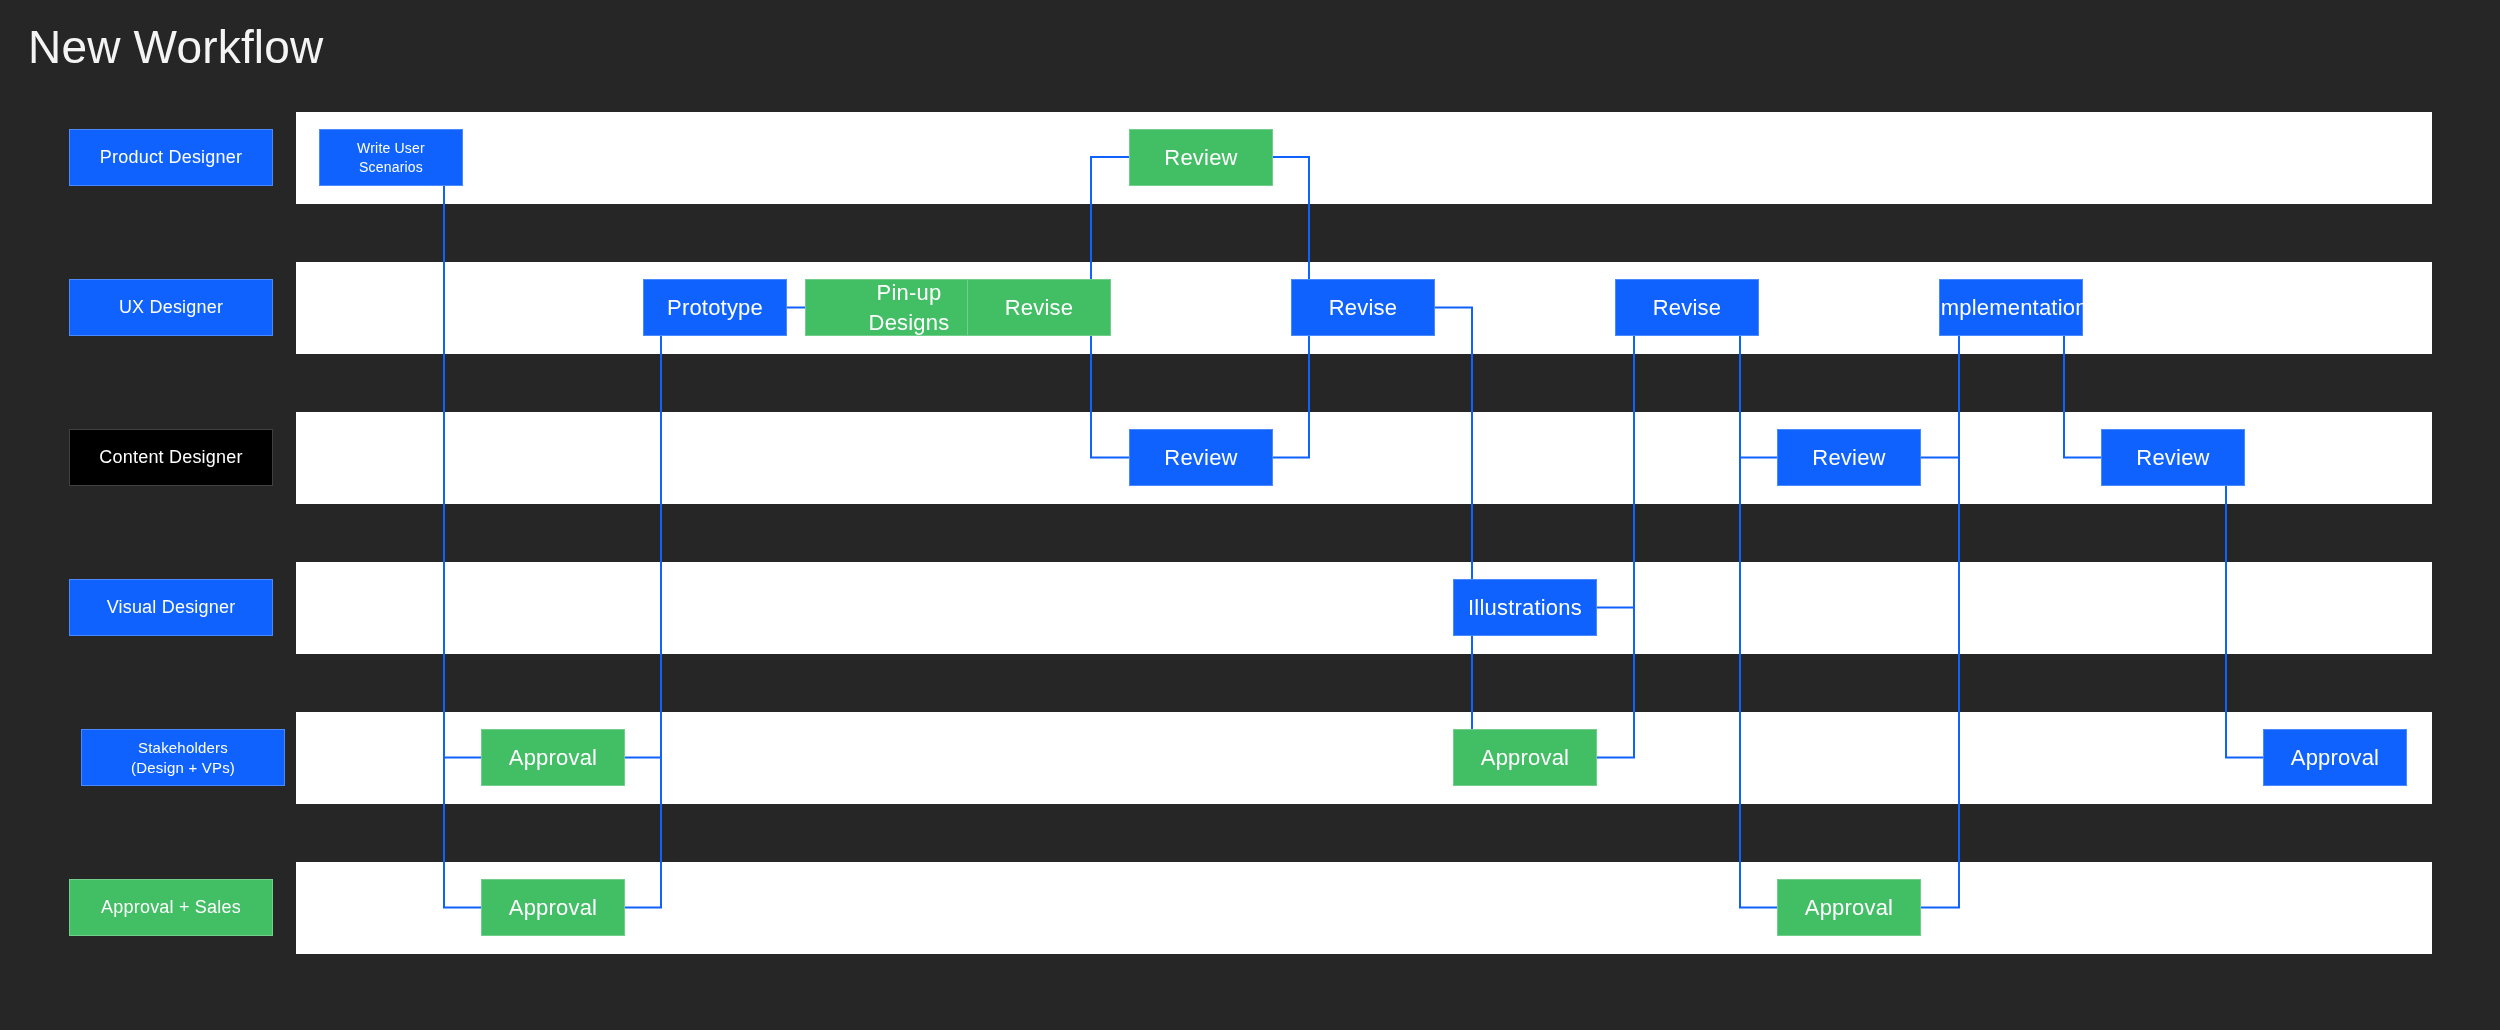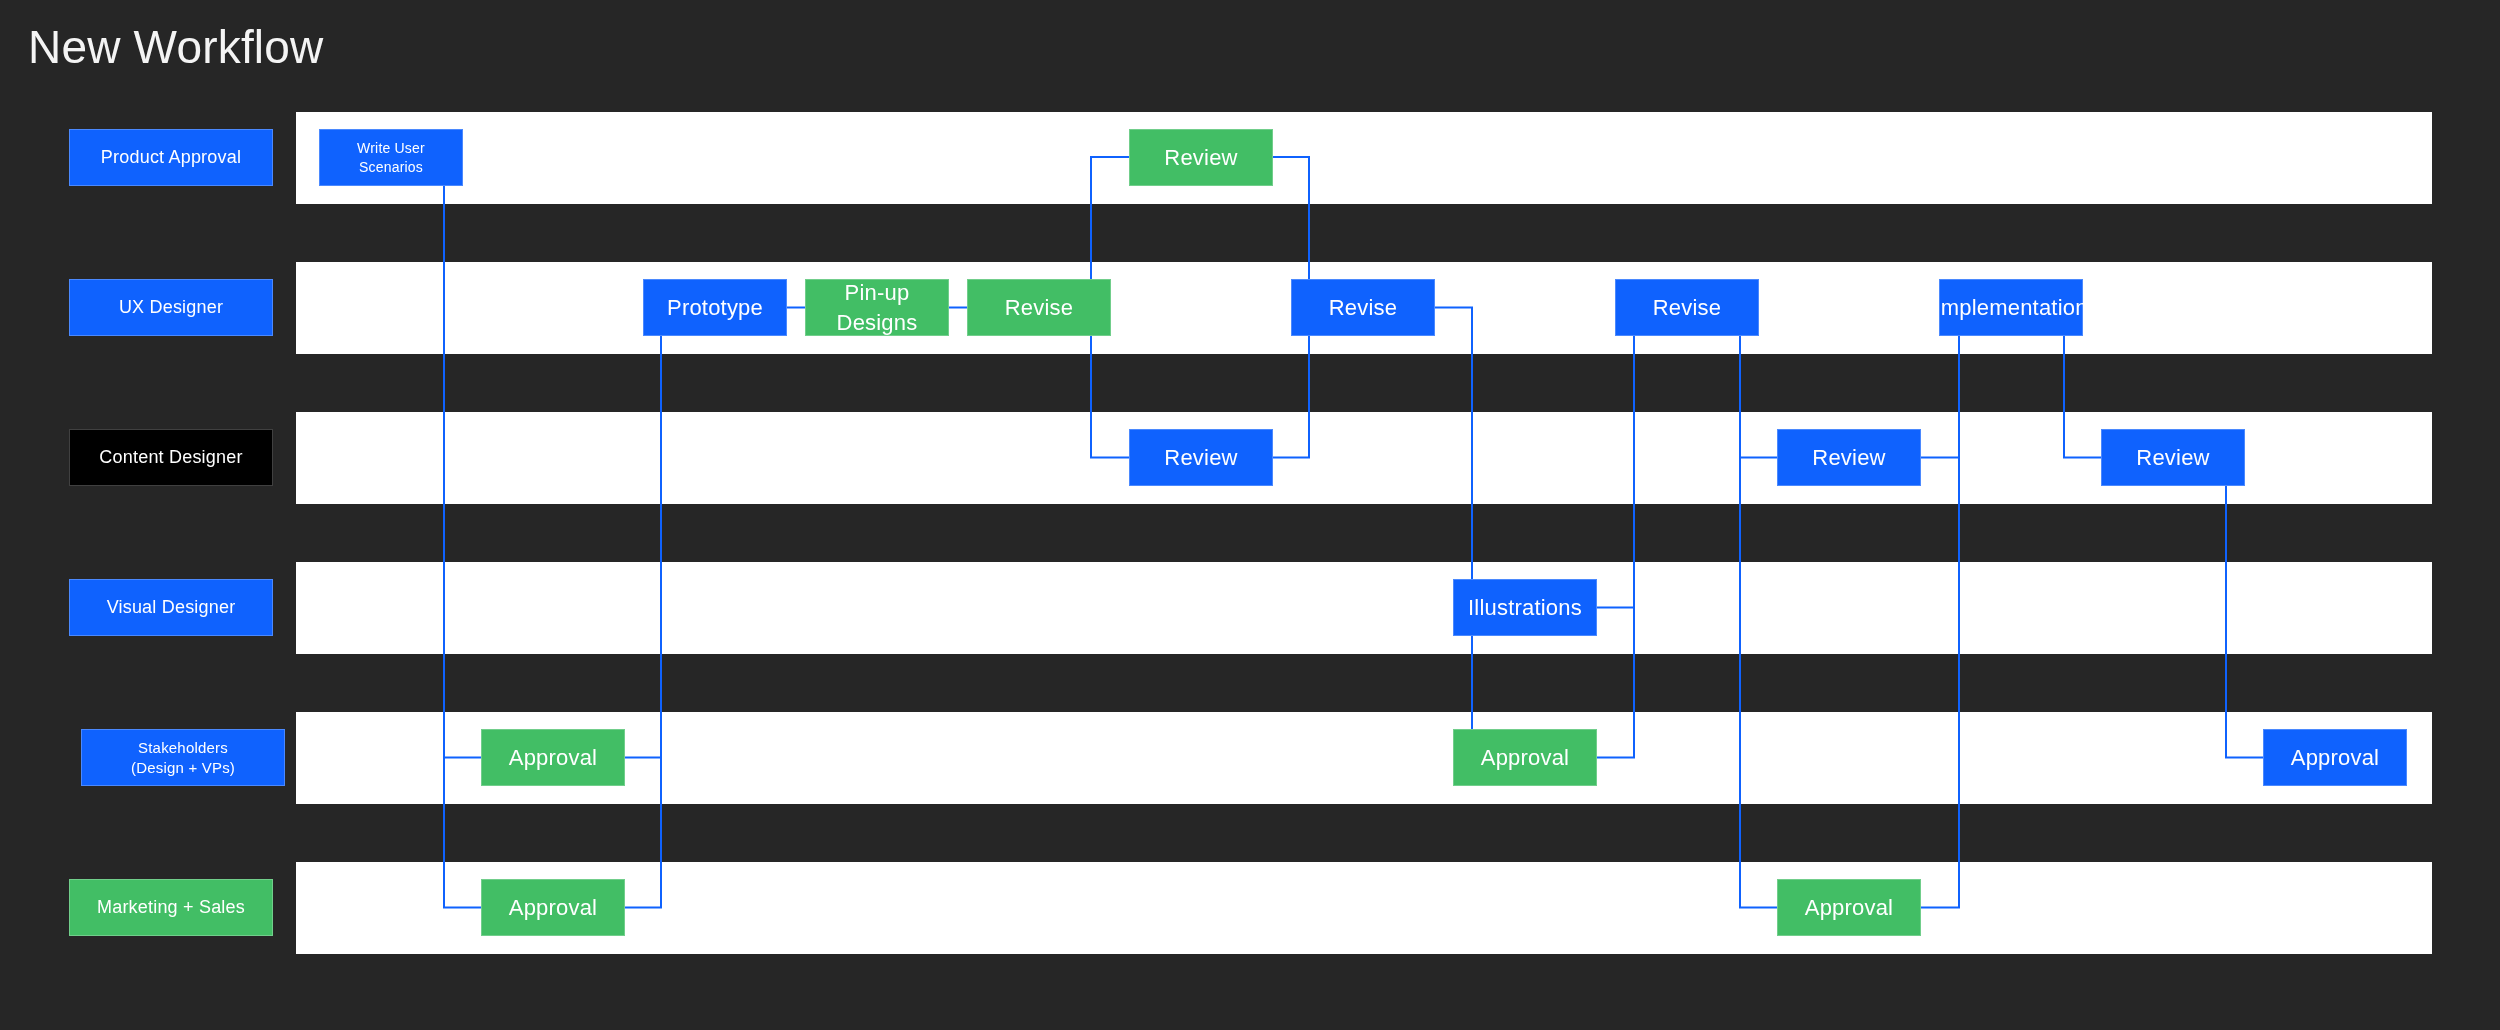--- a/index.html
+++ b/index.html
@@ -22,42 +22,42 @@
   #wires polyline{fill:none;stroke-width:2px;}
 </style>
 </head>
 <body>
 
 <div id="app">
   <div id="page-title">New Workflow</div>
 
 <div class="lane" style="left: 296px; top: 112px; width: 2136px; background: rgb(255, 255, 255);"></div>
     <div class="lane-label" style="left: 69px; top: 129px; background: rgb(15, 98, 254);">
-      <div class="line">Product Approval</div>
+      <div class="line">Product Designer</div>
     </div>
     <div class="lane" style="left: 296px; top: 262px; width: 2136px; background: rgb(255, 255, 255);"></div>
     <div class="lane-label" style="left: 69px; top: 279px; background: rgb(15, 98, 254);">
       <div class="line">UX Designer</div>
     </div>
     <div class="lane" style="left: 296px; top: 412px; width: 2136px; background: rgb(255, 255, 255);"></div>
     <div class="lane-label" style="left: 69px; top: 429px; background: #000000;">
       <div class="line">Content Designer</div>
     </div>
     <div class="lane" style="left: 296px; top: 562px; width: 2136px; background: rgb(255, 255, 255);"></div>
     <div class="lane-label" style="left: 69px; top: 579px; background: rgb(15, 98, 254);">
       <div class="line">Visual Designer</div>
     </div>
     <div class="lane" style="left: 296px; top: 712px; width: 2136px; background: rgb(255, 255, 255);"></div>
     <div class="lane-label multi" style="left: 81px; top: 729px; background: rgb(15, 98, 254);">
       <div class="line">Stakeholders</div>
       <div class="line">(Design + VPs)</div>
     </div>
     <div class="lane" style="left: 296px; top: 862px; width: 2136px; background: rgb(255, 255, 255);"></div>
     <div class="lane-label" style="left: 69px; top: 879px; background: rgb(66, 190, 101);">
-      <div class="line">Marketing + Sales</div>
+      <div class="line">Approval + Sales</div>
     </div>
     <svg id="wires" width="2500" height="1030">
       <polyline points="444,186 444,907.5 481,907.5" stroke="#0f62fe"></polyline>
       <polyline points="444,757.5 481,757.5" stroke="#0f62fe"></polyline>
       <polyline points="661,336 661,907.5 625,907.5" stroke="#0f62fe"></polyline>
       <polyline points="625,757.5 661,757.5" stroke="#0f62fe"></polyline>
       <polyline points="787,307.5 805,307.5" stroke="#0f62fe"></polyline>
       <polyline points="949,307.5 967,307.5" stroke="#0f62fe"></polyline>
       <polyline points="1129,157 1091,157 1091,457.5 1129,457.5" stroke="#0f62fe"></polyline>
       <polyline points="1273,157 1309,157 1309,457.5 1273,457.5" stroke="#0f62fe"></polyline>
@@ -74,21 +74,21 @@
     <div class="node multi" style="left: 319px; top: 129px; background: rgb(15, 98, 254); align-items: center;">
       <div class="line">Write User</div>
       <div class="line">Scenarios</div>
     </div>
     <div class="node" style="left: 1129px; top: 129px; background: rgb(66, 190, 101);">
       <div class="line">Review</div>
     </div>
     <div class="node" style="left: 643px; top: 279px; background: rgb(15, 98, 254);">
       <div class="line">Prototype</div>
     </div>
-    <div class="node" style="left: 805px; top: 279px; background: rgb(66, 190, 101);">
+    <div class="node" style="left: 805px; top: 279px; background: rgb(66, 190, 101); padding-left: 32px;">
       <div class="line">Pin-up Designs</div>
     </div>
     <div class="node" style="left: 967px; top: 279px; background: rgb(66, 190, 101);">
       <div class="line">Revise</div>
     </div>
     <div class="node" style="left: 1291px; top: 279px; background: rgb(15, 98, 254);">
       <div class="line">Revise</div>
     </div>
     <div class="node" style="left: 1615px; top: 279px; background: rgb(15, 98, 254);">
       <div class="line">Revise</div>

